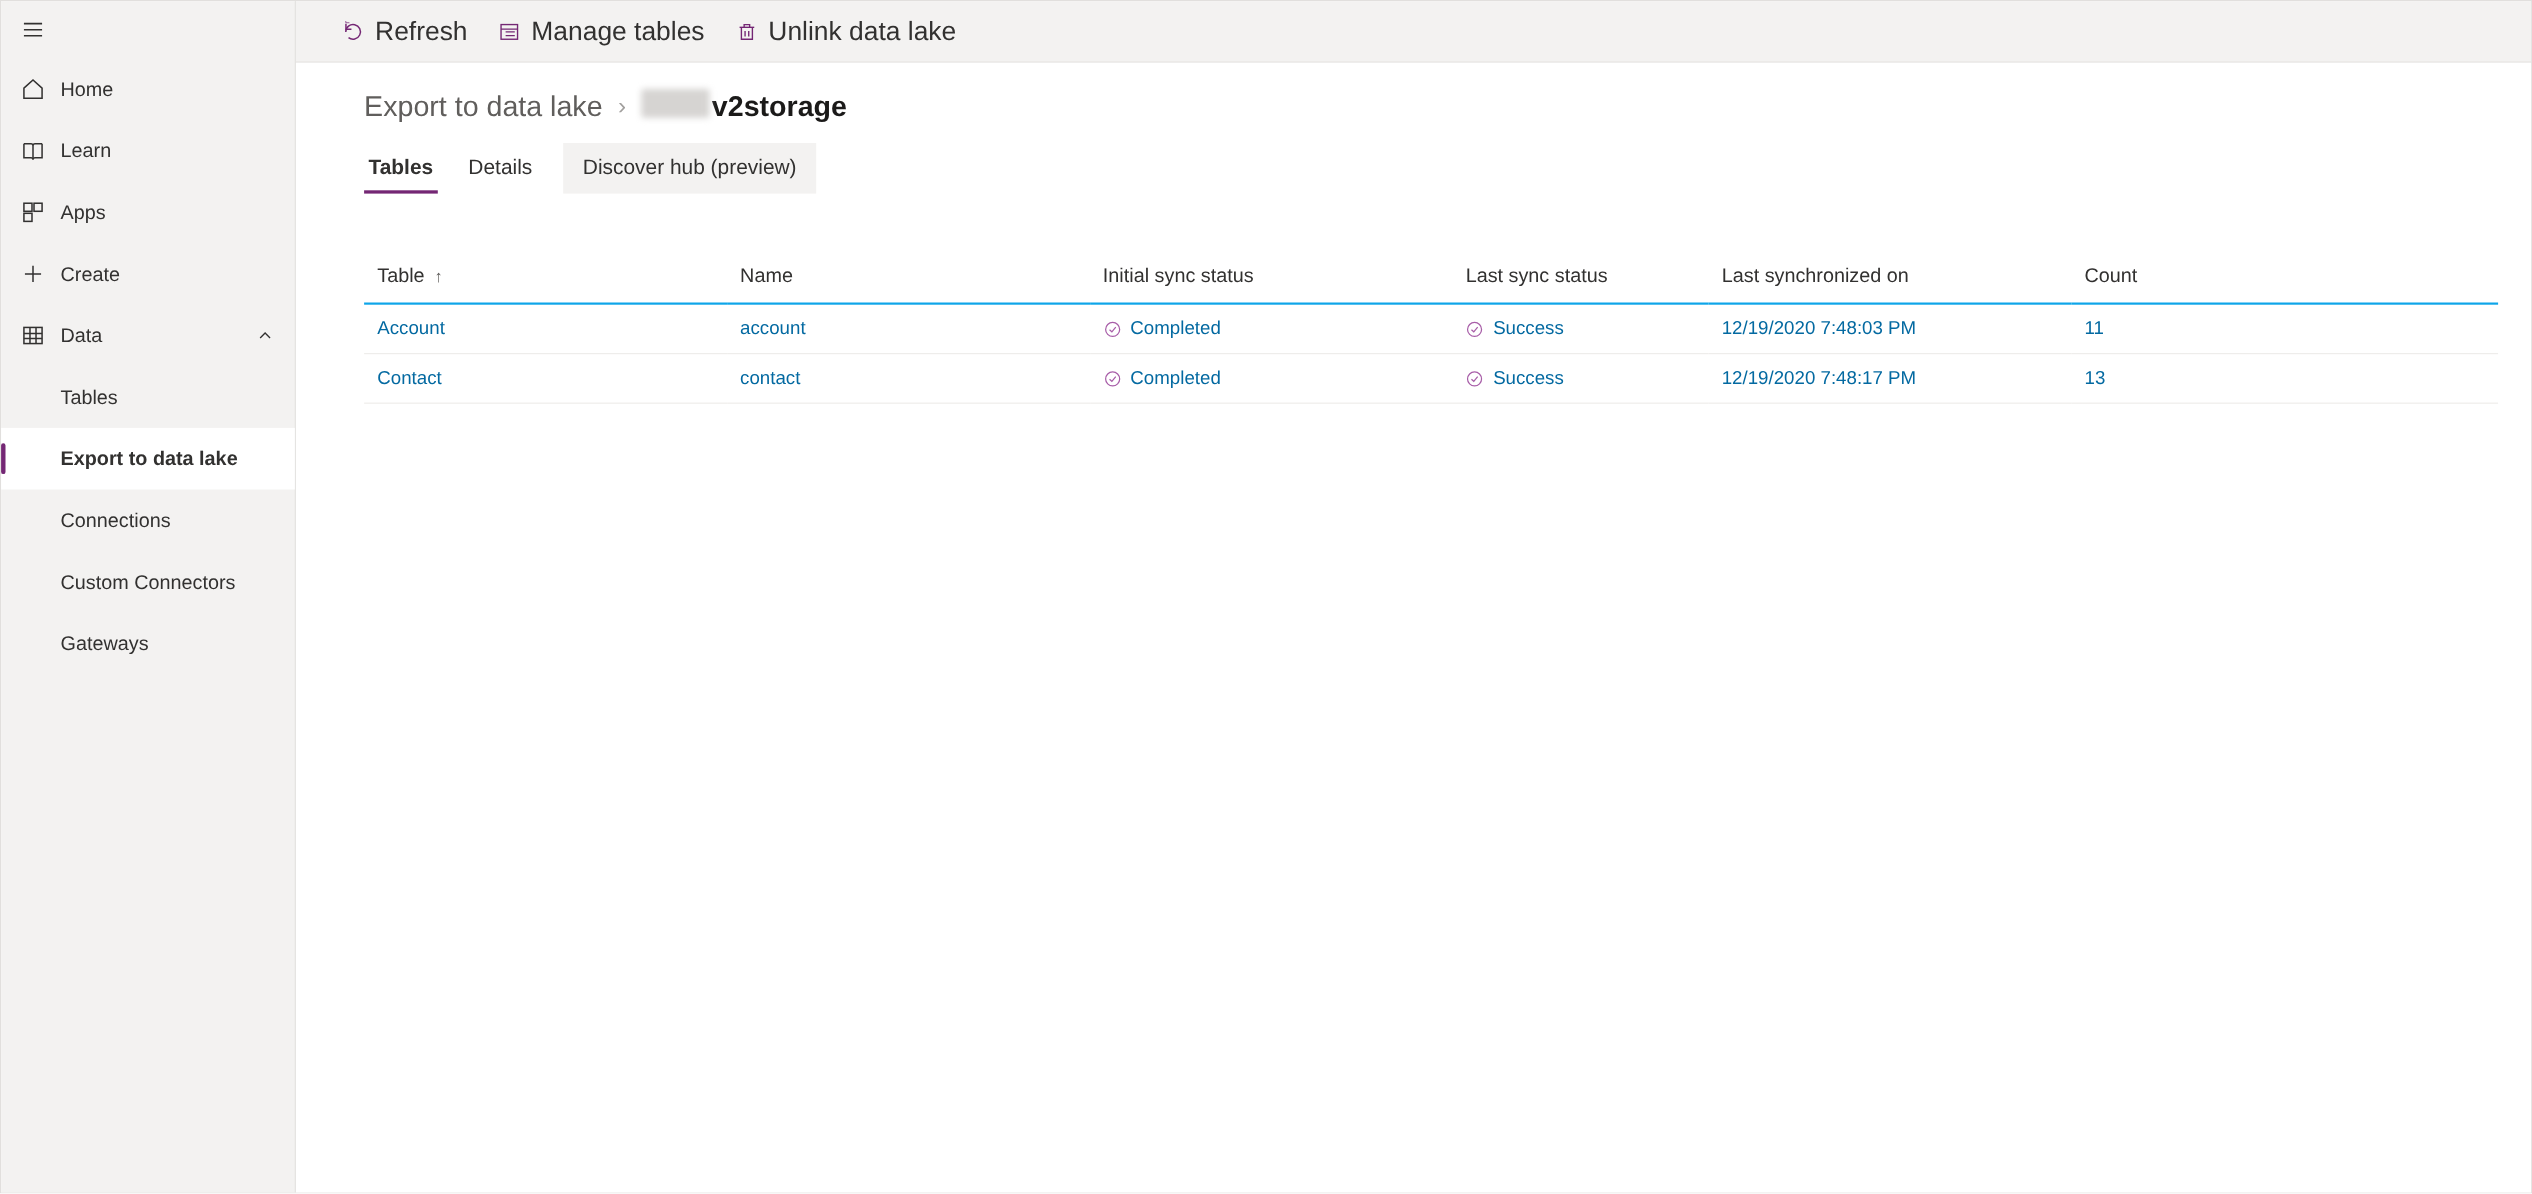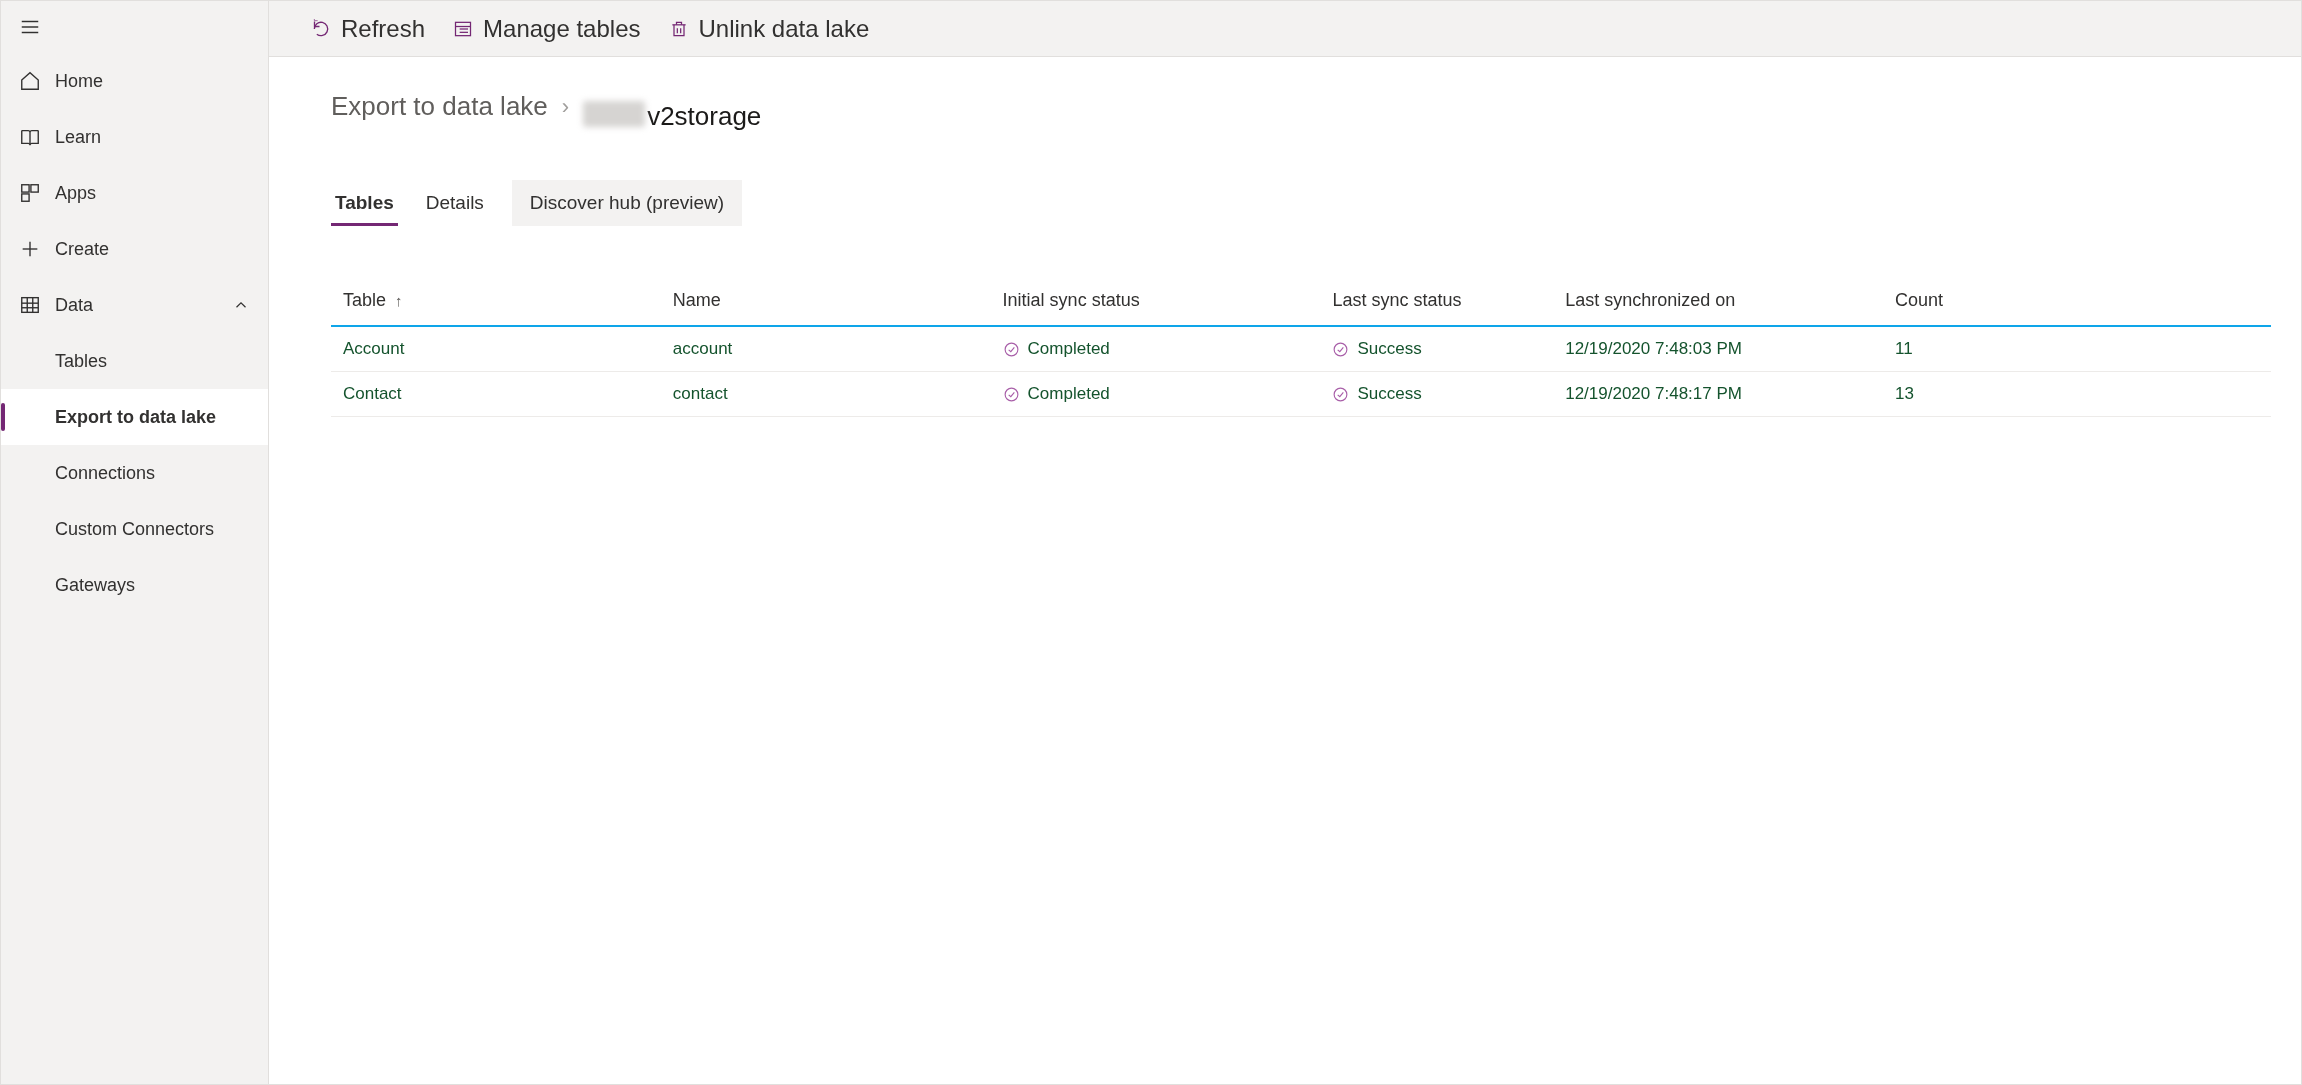--- a/index.html
+++ b/index.html
@@ -104,21 +104,21 @@
   }
   .breadcrumb {
     display: flex;
     align-items: center;
     gap: 14px;
     font-size: 26px;
     color: #605e5c;
     margin-bottom: 18px;
   }
   .breadcrumb .chev { color: #a19f9d; font-size: 22px; }
-  .breadcrumb .current { color: #1b1a19; font-weight: 400; display:flex;align-items:flex-start;margin-top:20px;}
+  .breadcrumb .current { color: #1b1a19; font-weight: 700; display:flex;align-items:flex-start;}
   .blur {
     display:inline-block;
     width: 62px; height: 26px;
     background: #d6d4d2;
     filter: blur(3px);
     border-radius: 2px;
     margin-right: 2px;
   }
 
   .tabs {
@@ -140,41 +140,40 @@
   .tab.active::after {
     content: "";
     position: absolute;
     left: 0; right: 0; bottom: 0;
     height: 3px;
     background: #742774;
   }
   .tab.highlight {
     background: #f3f2f1;
     padding: 12px 18px;
-    margin-top: 30px;
   }
 
   
   .data-table {
     width: calc(100% - 30px);
     border-collapse: collapse;
     font-size: 17px;
   }
   .data-table thead th {
     text-align: left;
     font-weight: 400;
     font-size: 18px;
     color: #323130;
     padding: 14px 12px;
     border-bottom: 2px solid #0ea5e9;
   }
   .data-table thead th .sort { font-size: 15px; margin-left: 4px; color:#605e5c;}
   .data-table tbody td {
     padding: 12px 12px;
-    color: #14532d;
+    color: #0369a1;
     border-bottom: 1px solid #edebe9;
     white-space: nowrap;
   }
   .status-cell { display: flex; align-items: center; gap: 8px; }
   .status-icon {
     width: 17px; height: 17px;
     display:inline-flex;align-items:center;justify-content:center;
   }
   .status-icon svg { width: 17px; height: 17px; stroke:#a85ea8; fill:none; stroke-width:1.6;}
   

